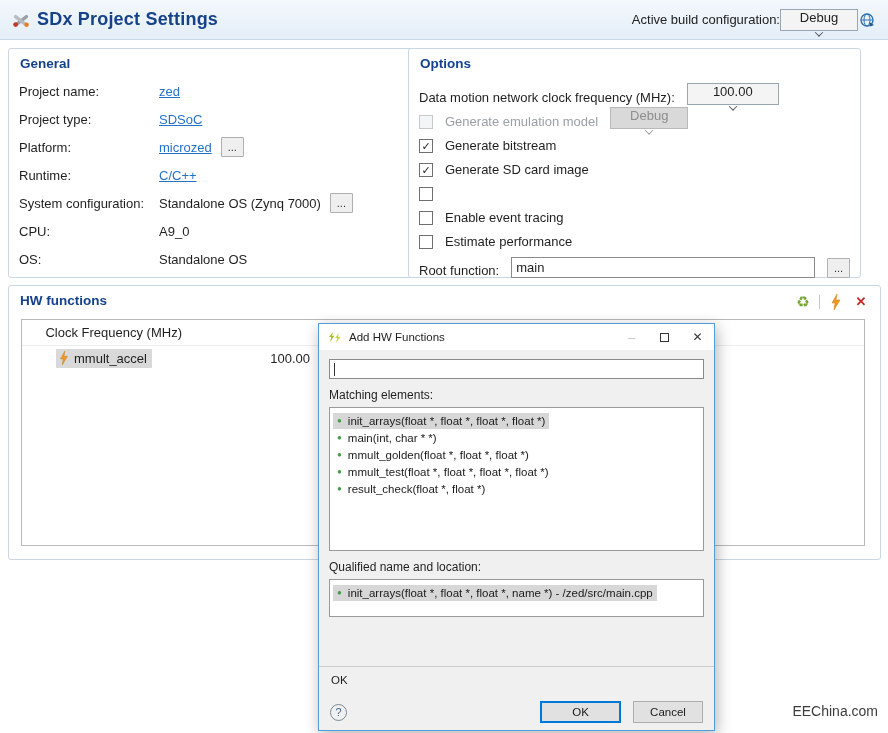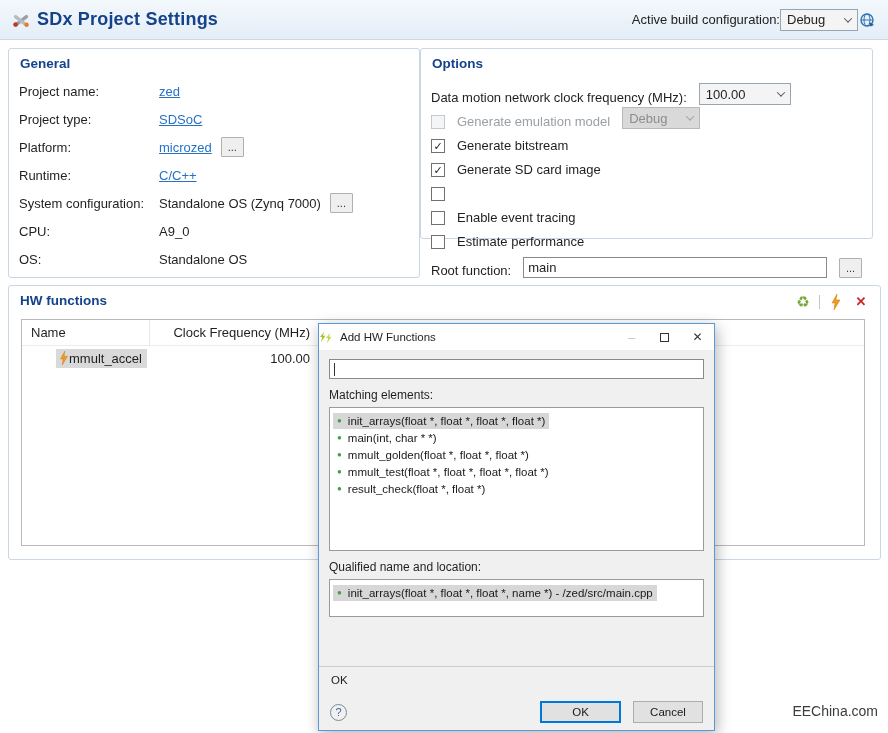--- a/index.html
+++ b/index.html
@@ -13,33 +13,33 @@
   .app-header {
     position:absolute; left:0; top:0; width:888px; height:40px;
     background:linear-gradient(#f3f8fc,#e4eef7);
     border-bottom:1px solid #c9d8e6;
     display:flex; align-items:center; padding:0 12px;
   }
   .app-title { color:#15428b; font-weight:bold; font-size:18px; margin-left:7px; letter-spacing:.2px; }
   .header-right { margin-left:auto; display:flex; align-items:center; gap:0; font-size:13px; color:#222; }
   .select {
     display:flex; align-items:center; background:#f4f4f4; border:1px solid #98a6b2;
-    height:22px; padding:0 6px; min-width:78px; gap:6px; cursor:default;
+    height:22px; padding:0 6px; min-width:78px; gap:6px; cursor:default;flex-direction:column;
   }
   .select .sel-text { flex:1; }
   .chev { width:6px; height:6px; border-right:1.5px solid #556; border-bottom:1.5px solid #556;
           transform:rotate(45deg) translate(-1px,-1px); flex:none; }
   .select.disabled { background:#d9d9d9; border-color:#b9b9b9; color:#8d8d8d; }
   .select.disabled .chev { border-color:#a0a0a0; }
 
   
   .panel { position:absolute; background:#fff; border:1px solid #c9d6e4; border-radius:3px; }
   .panel-title { color:#15428b; font-weight:bold; font-size:13.5px; padding:7px 11px 4px; }
   #panel-general { left:8px; top:48px; width:412px; height:230px; }
-  #panel-options { left:420px; top:48px; width:453px; height:191px; }
+  #panel-options { left:408px; top:48px; width:453px; height:230px; }
   #panel-hw      { left:8px; top:285px; width:873px; height:275px; }
 
   .fields { padding:2px 10px; }
   .field-row { display:flex; align-items:center; min-height:28px; }
   .field-label { width:140px; flex:none; }
   .link { color:#2472c8; text-decoration:underline; cursor:pointer; }
   .browse-btn {
     margin-left:9px; width:23px; height:20px; background:#efefef; border:1px solid #b0b0b0;
     font-size:11px; line-height:14px; text-align:center; color:#333; cursor:pointer; border-radius:1px;
   }
@@ -69,30 +69,30 @@
   .glyph-remove { color:#c62828; font-weight:bold; font-size:13px; line-height:1; }
   .hw-table {
     position:absolute; left:12px; top:33px; width:844px; height:227px;
     border:1px solid #b9b9b9; background:#fff;
   }
   .hw-thead { display:flex; height:26px; align-items:center; border-bottom:1px solid #ececec; }
   .th-name { width:128px; padding-left:9px; border-right:1px solid #e8e8e8; height:26px; display:flex; align-items:center; }
   .th-freq { width:162px; text-align:right; padding-right:2px; }
   .hw-row { display:flex; align-items:center; height:24px; }
   .hw-name-cell { width:128px; display:flex; align-items:center; }
-  .hw-sel { margin-left:34px; background:#d9d9d9; display:flex; align-items:center; padding:2px 5px 2px 3px; cursor:pointer; }
+  .hw-sel { margin-left:34px; background:#d9d9d9; display:flex; align-items:center; gap:5px; padding:2px 5px 2px 3px; cursor:pointer; }
   .hw-freq-cell { width:162px; text-align:right; padding-right:2px; }
 
   
   .dialog {
     position:absolute; left:318px; top:323px; width:397px; height:408px;
     background:#f0f0f0; border:1px solid #569ad9; box-shadow:2px 4px 14px rgba(0,0,0,.3);
     font-size:12px; z-index:10;
   }
-  .dlg-titlebar { height:26px; background:#fff; display:flex; align-items:center; padding-left:0; }
+  .dlg-titlebar { height:26px; background:#fff; display:flex; align-items:center; padding-left:9px; }
   .dlg-title { font-size:11.5px; color:#1f1f1f; margin-left:7px; flex:1; }
   .win-btn { width:33px; height:26px; display:flex; align-items:center; justify-content:center; cursor:pointer; color:#333; }
   .win-btn.min { color:#c3c3c3; cursor:default; font-size:13px; }
   .max-shape { width:9px; height:9px; border:1px solid #333; }
   .win-btn.close { font-size:12px; }
   .dlg-body { padding:9px 10px 0; }
   .dlg-prompt { font-size:12px; color:#1f1f1f; margin:2px 0 7px; }
   .filter-input { position:relative; height:20px; background:#fff; border:1px solid #8a8a8a; cursor:text; }
   .caret { position:absolute; left:4px; top:3px; width:1px; height:13px; background:#333; }
   .dlg-sublabel { margin:9px 0 5px; color:#1f1f1f; }
@@ -246,21 +246,20 @@
           <polygon points="6,0 1,9 4,9 3,16 9,6 5,6" fill="#f2991f" stroke="#c97a10" stroke-width="0.5"></polygon>
         </svg>
       </span>
       <span class="tool-btn">
           <span class="glyph-remove">✕</span>
         </span>
     </div>
   </div>
   <div class="hw-table">
     <div class="hw-thead">
-      <span class="th-name">Name</span>
       <span class="th-freq">Clock Frequency (MHz)</span>
     </div>
     <div class="hw-row">
       <span class="hw-name-cell">
         <span class="hw-sel">
           <span>
             <svg width="10" height="14" viewBox="0 0 10 16">
               <polygon points="6,0 1,9 4,9 3,16 9,6 5,6" fill="#f2991f" stroke="#c97a10" stroke-width="0.5"></polygon>
             </svg>
           </span>

